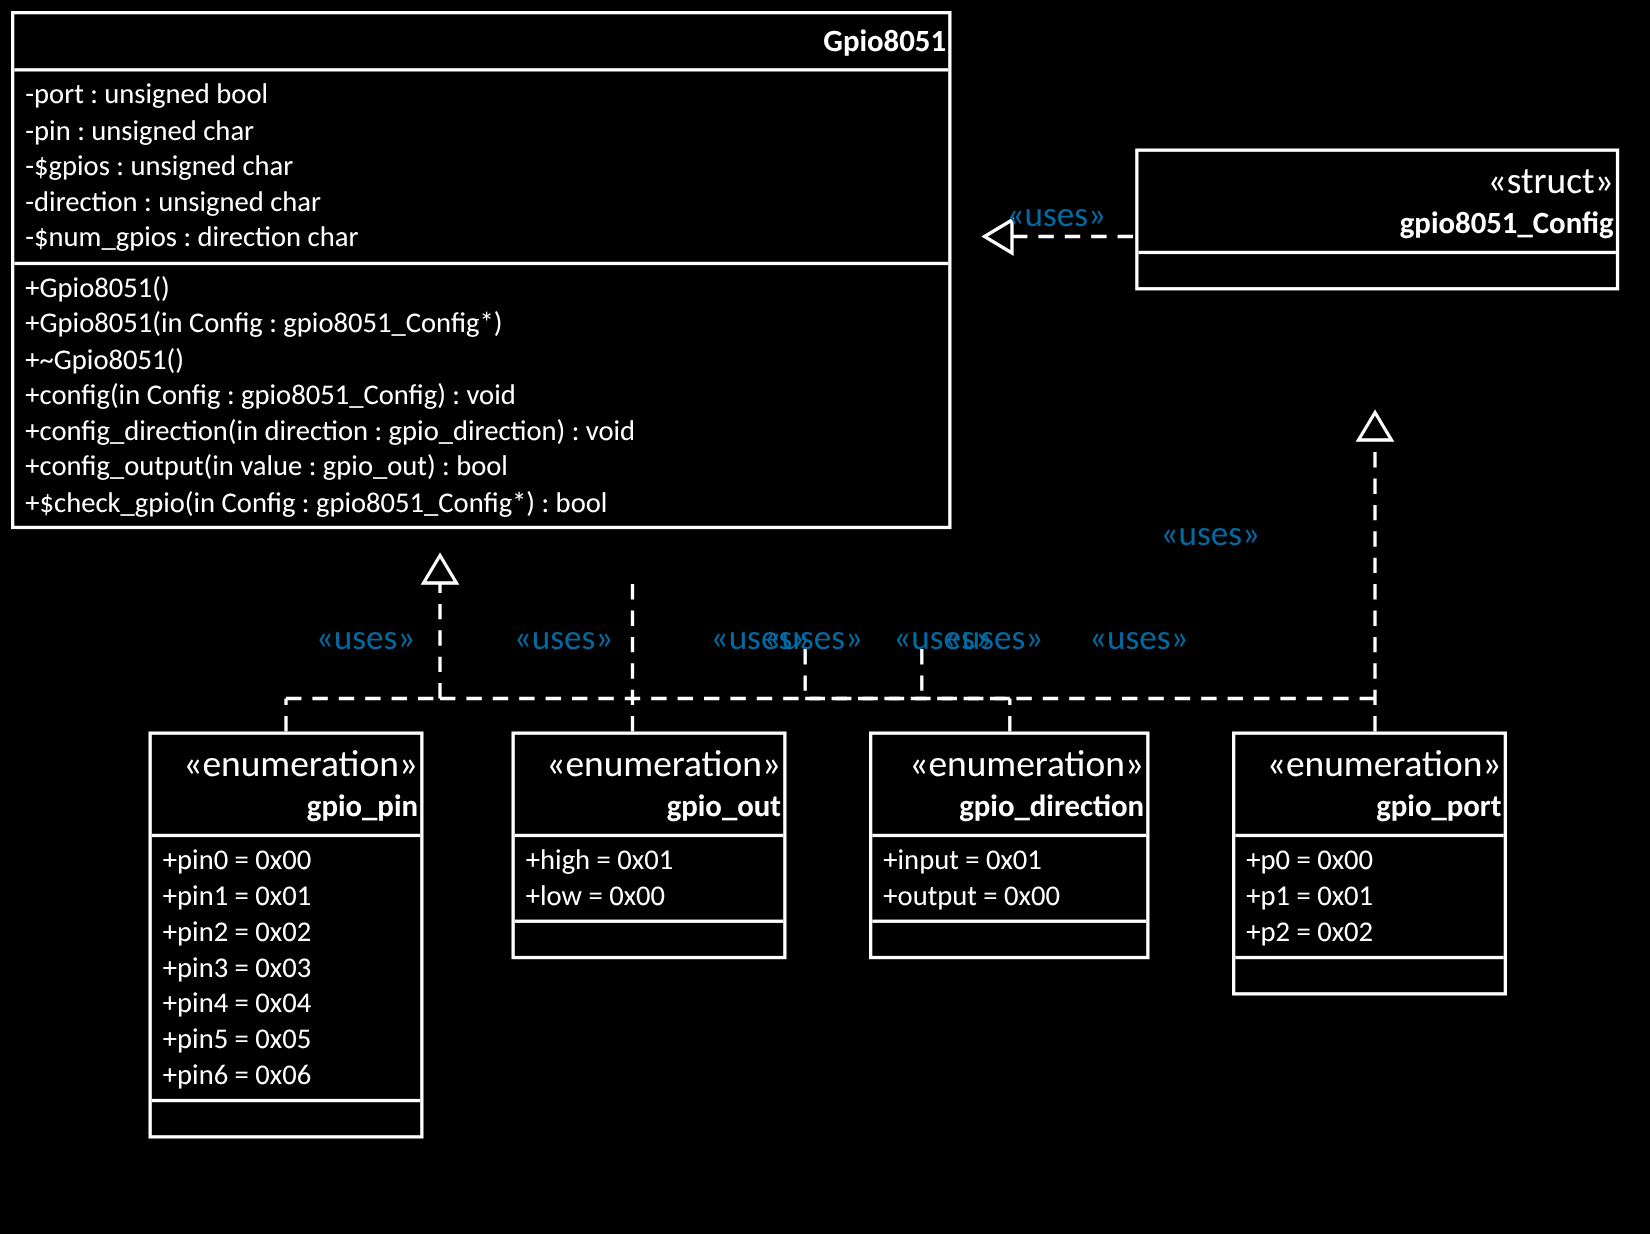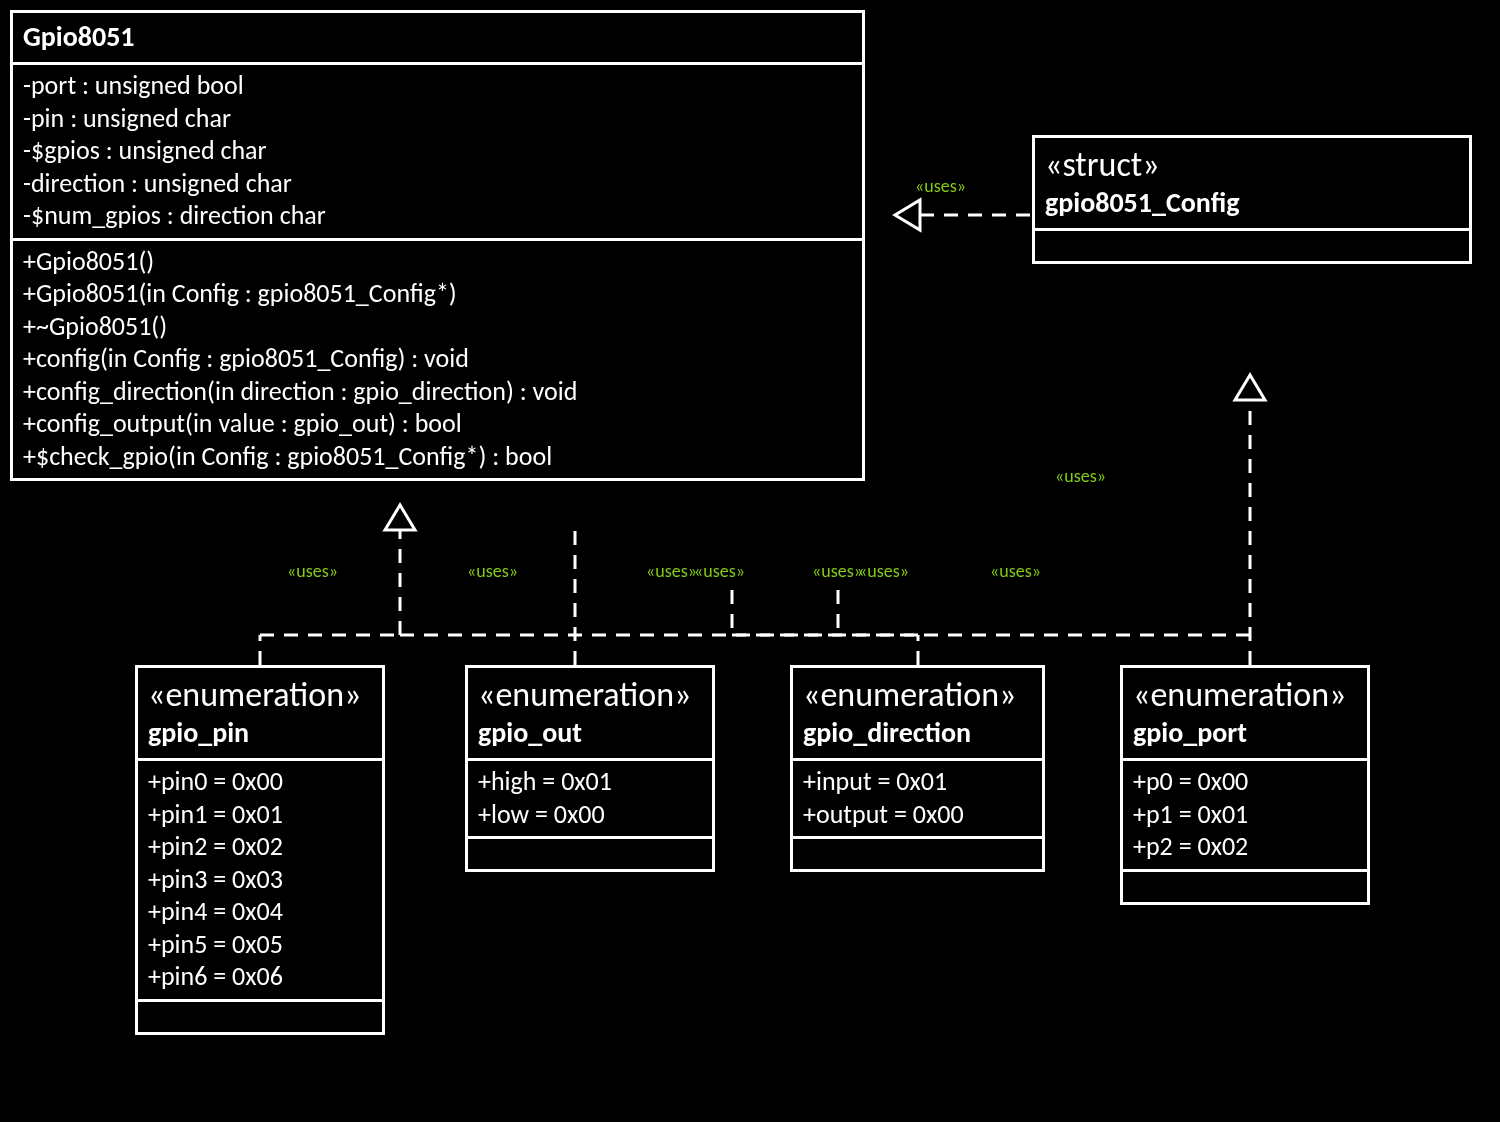--- a/index.html
+++ b/index.html
@@ -1,24 +1,24 @@
 <!DOCTYPE html>
 <html><head>
 <meta charset="utf-8">
 <style>
   html,body{margin:0;padding:0;background:#000;color:#fff;font-family:"Calibri","Segoe UI",Arial,sans-serif;width:1500px;height:1122px;overflow:hidden}
   .canvas{position:relative;width:1500px;height:1122px}
   .box{position:absolute;border:3px solid #fff;background:#000;box-sizing:border-box}
   .section{border-top:3px solid #fff;padding:4px 10px 6px 10px;font-size:26px;line-height:1.25}
-  .title-section{text-align:left;font-weight:bold;padding:6px 2px 8px 10px;font-size:28px;border-top:none}
+  .title-section{text-align:right;font-weight:bold;padding:6px 2px 8px 10px;font-size:28px;border-top:none}
   .stereo{display:block;font-weight:normal;font-size:34px}
   .namebold{display:block;font-weight:bold}
   .member{white-space:nowrap}
   .empty-section{height:30px;border-top:3px solid #fff}
-  .label{position:absolute;font-size:18px;color:#84cc16;white-space:nowrap}
+  .label{position:absolute;font-size:32px;color:#0369a1;white-space:nowrap}
   svg.conn{position:absolute;top:0;left:0;width:1500px;height:1122px;pointer-events:none}
   svg.conn line{stroke:#fff;stroke-width:3;stroke-dasharray:14 10}
   svg.conn polygon.open{stroke:#fff;stroke-width:3;fill:#000}
 </style>
 </head>
 <body>
 
 <div class="canvas">
 
   <div class="box" style="left:10px;top:10px;width:855px">

